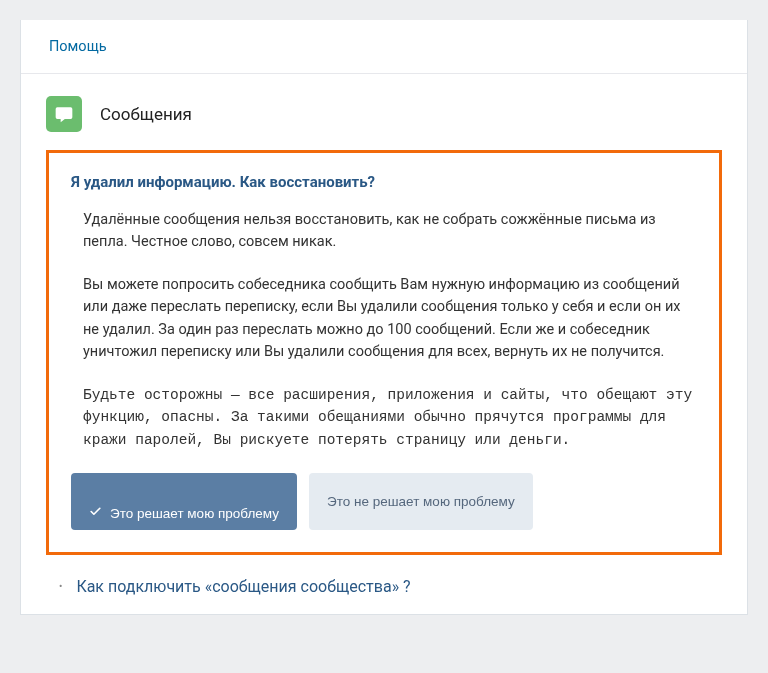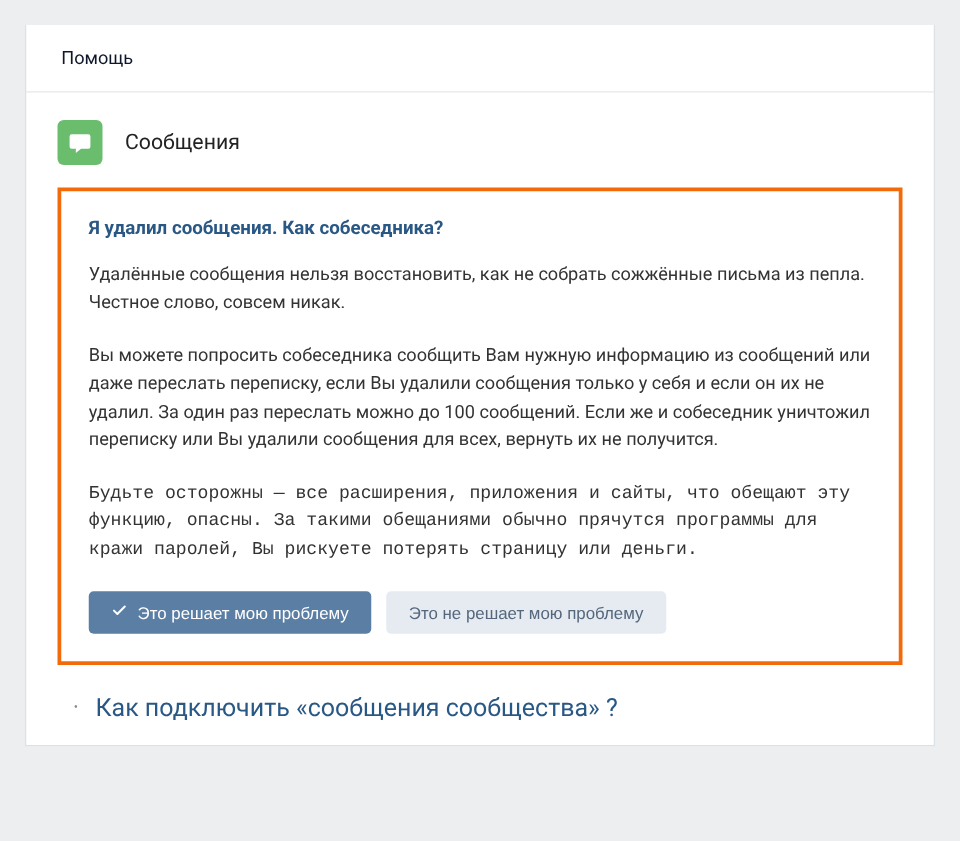--- a/index.html
+++ b/index.html
@@ -26,21 +26,21 @@
     }
     .tabs {
       display: flex;
       border-bottom: 1px solid #e7e8ec;
       padding: 0 20px;
     }
     .tab {
       padding: 18px 8px 16px 8px;
       margin-right: 20px;
       font-size: 14.5px;
-      color: #0f172a;
+      color: #0369a1;
       cursor: pointer;
       border-bottom: 2px solid transparent;
     }
     .tab.active {
       color: #2a2a2a;
       font-weight: 500;
       border-bottom: 2px solid #5181b8;
     }
     .section-header {
       display: flex;
@@ -71,20 +71,21 @@
       color: #2a5885;
       font-size: 15px;
       font-weight: 700;
       margin-bottom: 18px;
     }
     .article-para {
       color: #333;
       font-size: 14.5px;
       line-height: 1.55;
       margin-bottom: 20px;
+      margin-left: 12px;
     }
     .article-para:last-of-type {
       margin-bottom: 22px;
       font-family: Liberation Mono, monospace;
     }
     .article-actions {
       display: flex;
       gap: 12px;
     }
     .btn-primary {
@@ -96,38 +97,38 @@
       border-radius: 4px;
       cursor: pointer;
       display: flex;
       align-items: flex-end;
       gap: 8px;
     }
     .btn-secondary {
       background: #e5ebf1;
       color: #55677d;
       border: none;
-      padding: 9px 18px;
+      padding: 21px 18px;
       font-size: 13.5px;
       border-radius: 4px;
       cursor: pointer;
     }
     .related {
       padding: 4px 25px 18px 38px;
       display: flex;
       align-items: center;
     }
     .related-dot {
       color: #888;
       margin-right: 14px;
       font-size: 10px;
     }
     .related-link {
       color: #2a5885;
-      font-size: 20px;
+      font-size: 16px;
       cursor: pointer;
       text-align: center;
     }
   </style>
 </head>
 <body>
 
 <div class="top-bar"></div>
 
 <div class="container">
@@ -138,21 +139,21 @@
   <div class="section-header">
     <div class="section-icon">
       <svg width="20" height="20" viewBox="0 0 24 24" fill="none">
         <path d="M4 4h16a2 2 0 0 1 2 2v10a2 2 0 0 1-2 2H13l-5 4v-4H4a2 2 0 0 1-2-2V6a2 2 0 0 1 2-2z" fill="#fff"></path>
       </svg>
     </div>
     <div class="section-title">Сообщения</div>
   </div>
 
   <div class="article-box">
-    <div class="article-title">Я удалил сообщения. Как собеседника?</div>
+    <div class="article-title">Я удалил информацию. Как восстановить?</div>
     <p class="article-para">Удалённые сообщения нельзя восстановить, как не собрать сожжённые письма из пепла. Честное слово, совсем никак.</p>
     <p class="article-para">Вы можете попросить собеседника сообщить Вам нужную информацию из сообщений или даже переслать переписку, если Вы удалили сообщения только у себя и если он их не удалил. За один раз переслать можно до 100 сообщений. Если же и собеседник уничтожил переписку или Вы удалили сообщения для всех, вернуть их не получится.</p>
     <p class="article-para">Будьте осторожны — все расширения, приложения и сайты, что обещают эту функцию, опасны. За такими обещаниями обычно прячутся программы для кражи паролей, Вы рискуете потерять страницу или деньги.</p>
     <div class="article-actions">
       <button class="btn-primary">
         <span>
           <svg width="13" height="13" viewBox="0 0 24 24" fill="none">
             <path d="M4 12l5 5L20 6" stroke="#fff" stroke-width="3" stroke-linecap="round" stroke-linejoin="round"></path>
           </svg>
         </span>

